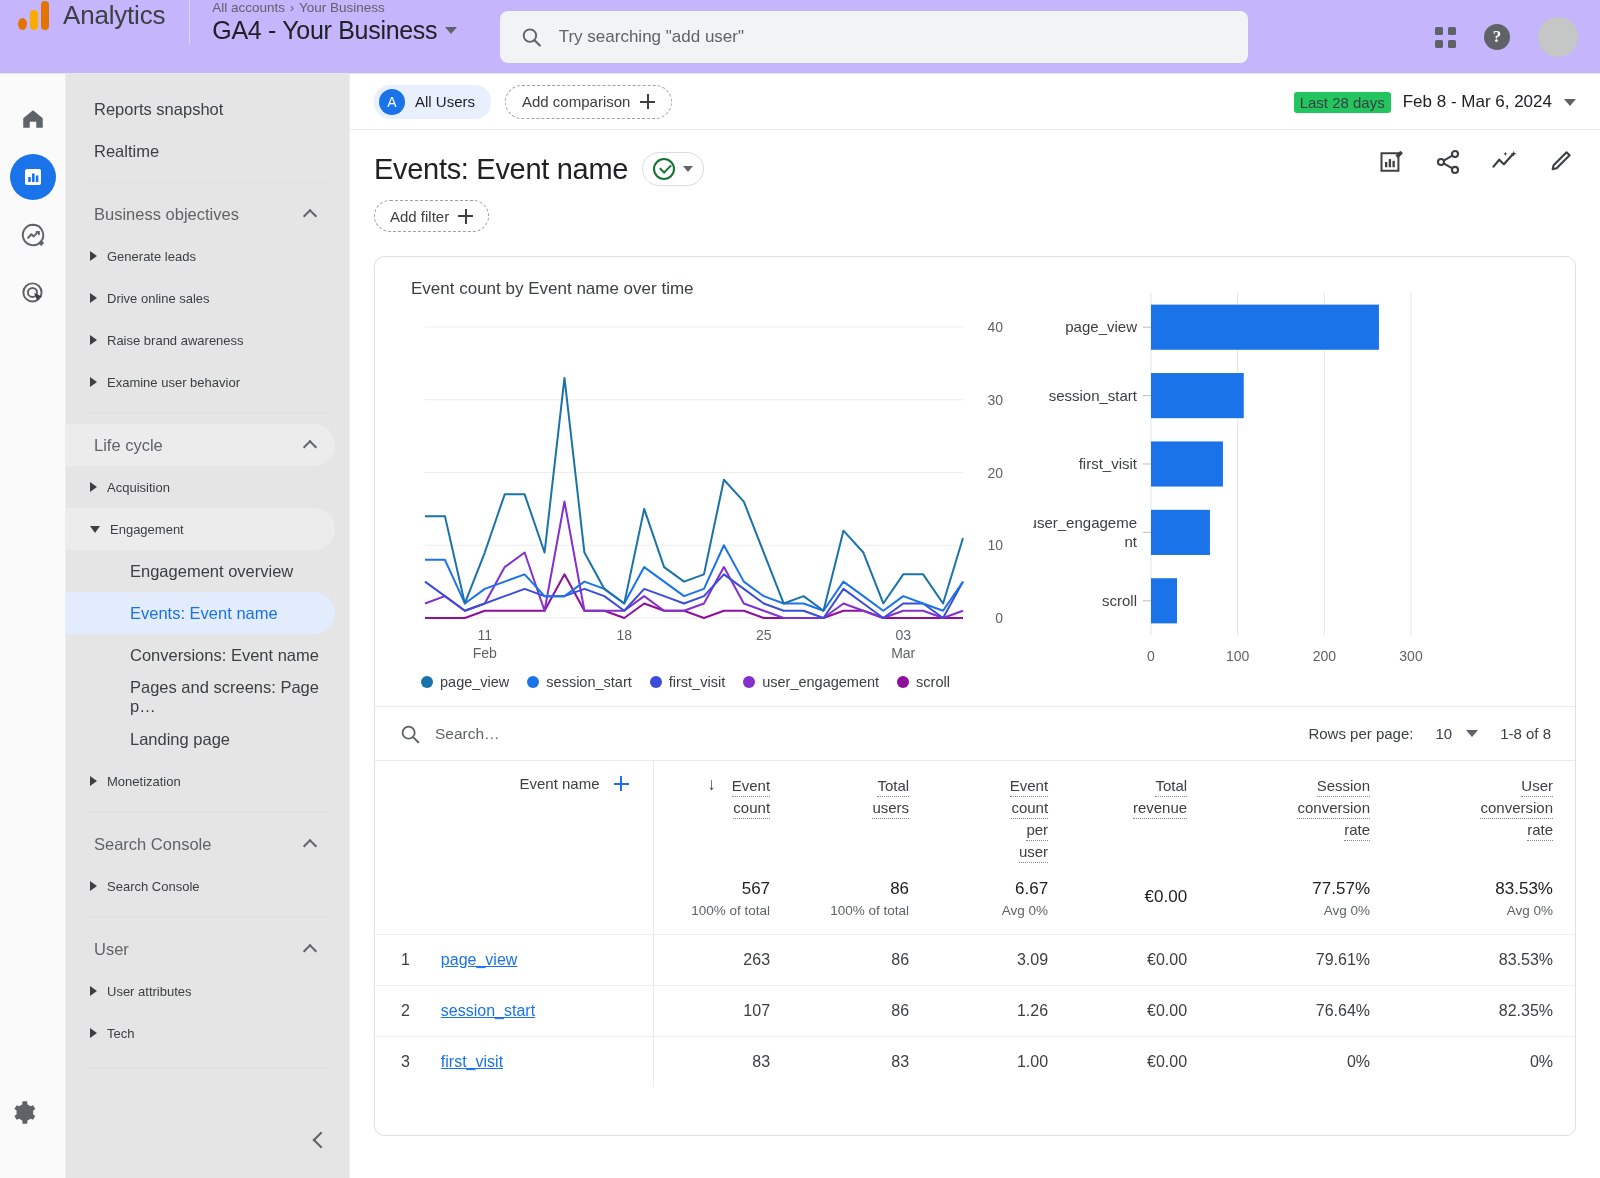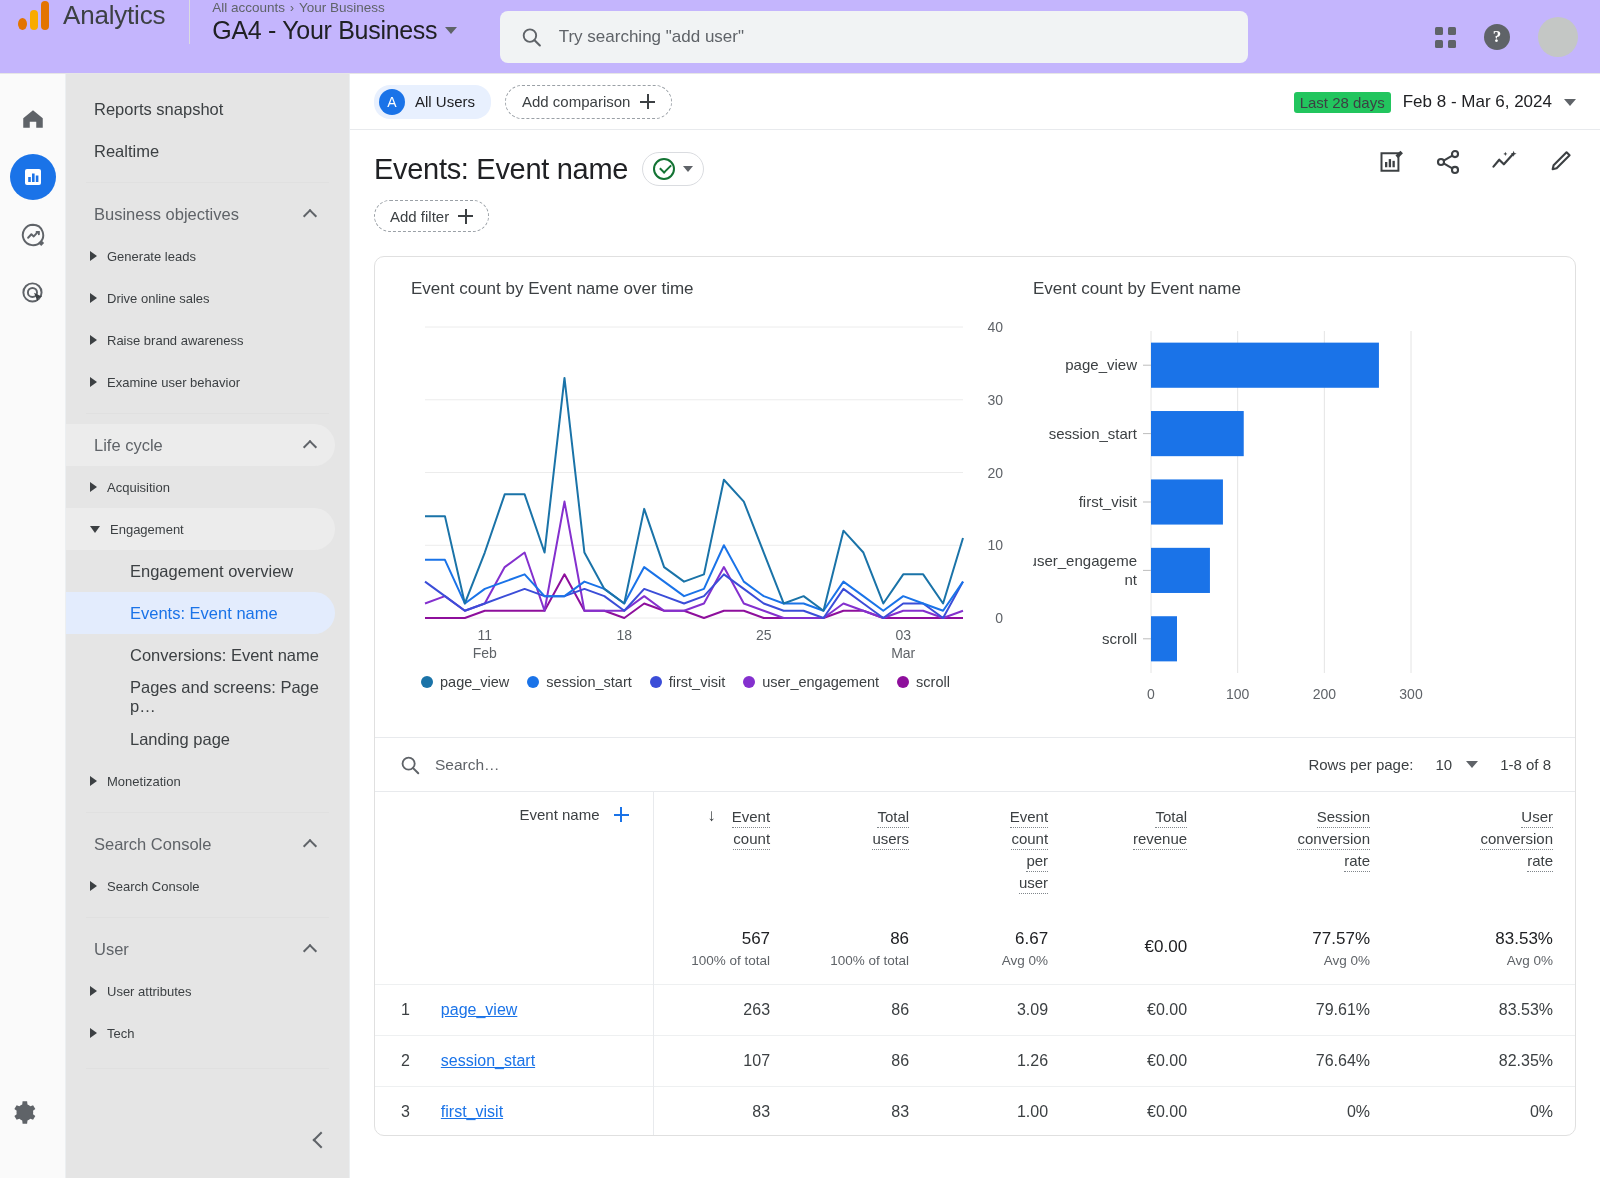--- a/index.html
+++ b/index.html
@@ -234,21 +234,21 @@
   th.c-num { text-align: right; padding-right: 22px; }
   .colname-cell { display: flex; align-items: center; justify-content: flex-end; gap: 14px; padding-right: 24px;}
   .sortarrow { color: #3c4043; font-size: 17px; }
   .rowsep { border-top: 1px solid #e8eaed; }
   td { font-size: 16px; color: #3c4043; padding: 16px 0; }
   td.c-num { text-align: right; padding-right: 22px; margin-left: 8px; }
   td.c-idx { width: 54px; text-align: left; padding-left: 26px; color: #3c4043; }
   td.c-lbl { }
   td.c-lbl a { color: #1a73e8; text-decoration: underline; font-size: 16px; }
   .summary td { padding: 6px 0 16px 0; }
-  .sum-main { font-size: 17px; color: #202124; text-align: right; padding-right: 22px; margin-top: 19px;}
+  .sum-main { font-size: 17px; color: #202124; text-align: right; padding-right: 22px;}
   .sum-sub { font-size: 13.5px; color: #5f6368; text-align: right; padding-right: 22px; margin-top: 4px;}
   .vline { border-left: 1px solid #e8eaed; }
   tbody tr.datarow { border-top: 1px solid #eef0f1; }
 </style>
 </head>
 <body>
 
 <div class="topbar">
   <div class="ga-logo">
     <i></i>
@@ -507,21 +507,20 @@
                 <span>user_engagement</span>
               </div>
               <div class="legend-item">
                 <span class="dot" style="background: rgb(142, 15, 156);"></span>
                 <span>scroll</span>
               </div>
             </div>
         </div>
 
         <div class="chart-right">
-          <div class="chart-title">Event count by Event name</div>
           <svg id="barChart" width="400" height="400">
               <line x1="118" x2="118" y1="14" y2="356" stroke="#e4e4e4" stroke-width="1"></line>
               <text x="118" y="382" text-anchor="middle" font-size="14" fill="#5f6368" font-family="&quot;Liberation Sans&quot;, sans-serif">0</text>
               <line x1="204.66666666666666" x2="204.66666666666666" y1="14" y2="356" stroke="#e4e4e4" stroke-width="1"></line>
               <text x="204.66666666666666" y="382" text-anchor="middle" font-size="14" fill="#5f6368" font-family="&quot;Liberation Sans&quot;, sans-serif">100</text>
               <line x1="291.3333333333333" x2="291.3333333333333" y1="14" y2="356" stroke="#e4e4e4" stroke-width="1"></line>
               <text x="291.3333333333333" y="382" text-anchor="middle" font-size="14" fill="#5f6368" font-family="&quot;Liberation Sans&quot;, sans-serif">200</text>
               <line x1="378" x2="378" y1="14" y2="356" stroke="#e4e4e4" stroke-width="1"></line>
               <text x="378" y="382" text-anchor="middle" font-size="14" fill="#5f6368" font-family="&quot;Liberation Sans&quot;, sans-serif">300</text>
               <rect x="118" y="25.628" width="227.93333333333334" height="45.144000000000005" fill="#1a73e8"></rect>

